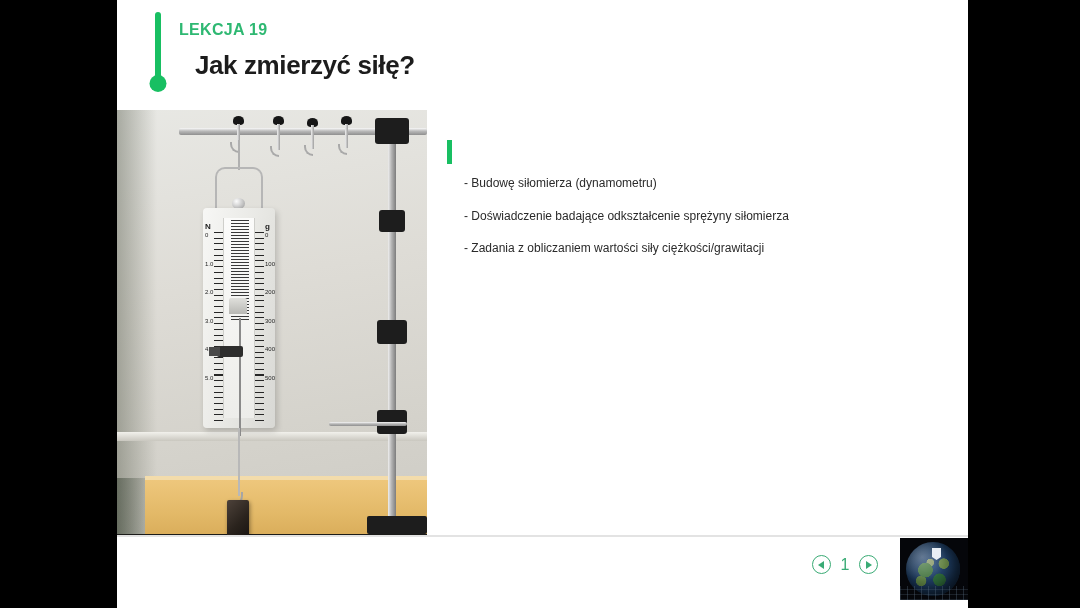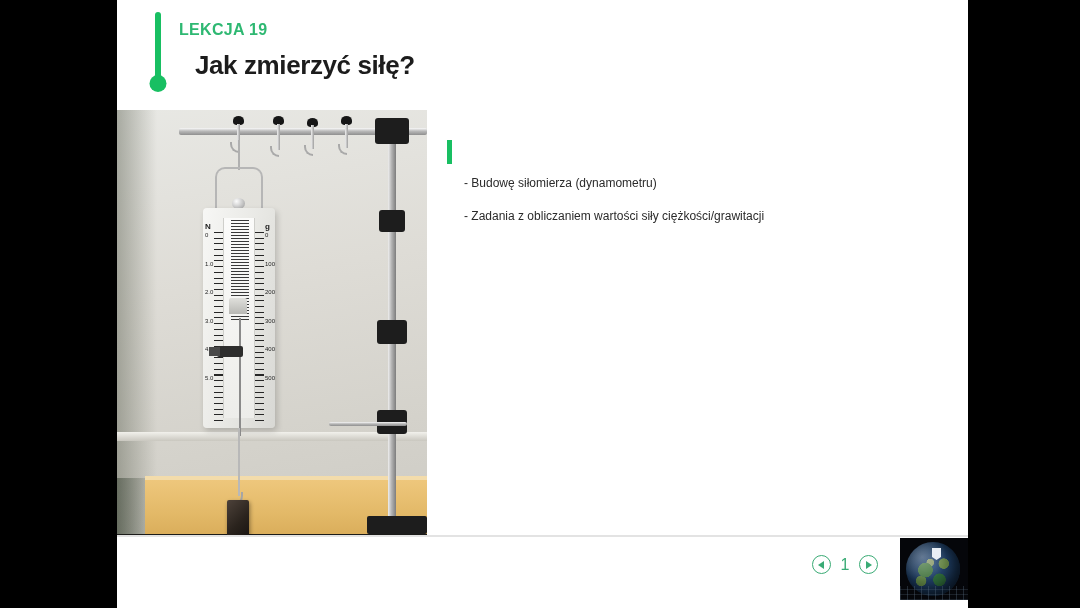--- a/index.html
+++ b/index.html
@@ -419,20 +419,21 @@
       <div class="small-weight"></div>
       <div class="dyn-bottom-wire"></div>
       <div class="bottom-hook"></div>
       <div class="weight"></div>
     </div>
 
     <div class="content-accent"></div>
 
     <div class="bullets">
       <div class="bullet">- Budowę siłomierza (dynamometru)</div>
+      <div class="bullet">- Doświadczenie badające odkształcenie sprężyny siłomierza</div>
       <div class="bullet">- Zadania z obliczaniem wartości siły ciężkości/grawitacji</div>
     </div>
 
     <div class="divider"></div>
 
     <div class="nav">
       <div class="nav-btn">
         <div class="tri-left"></div>
       </div>
       <div class="page-num">1</div>

